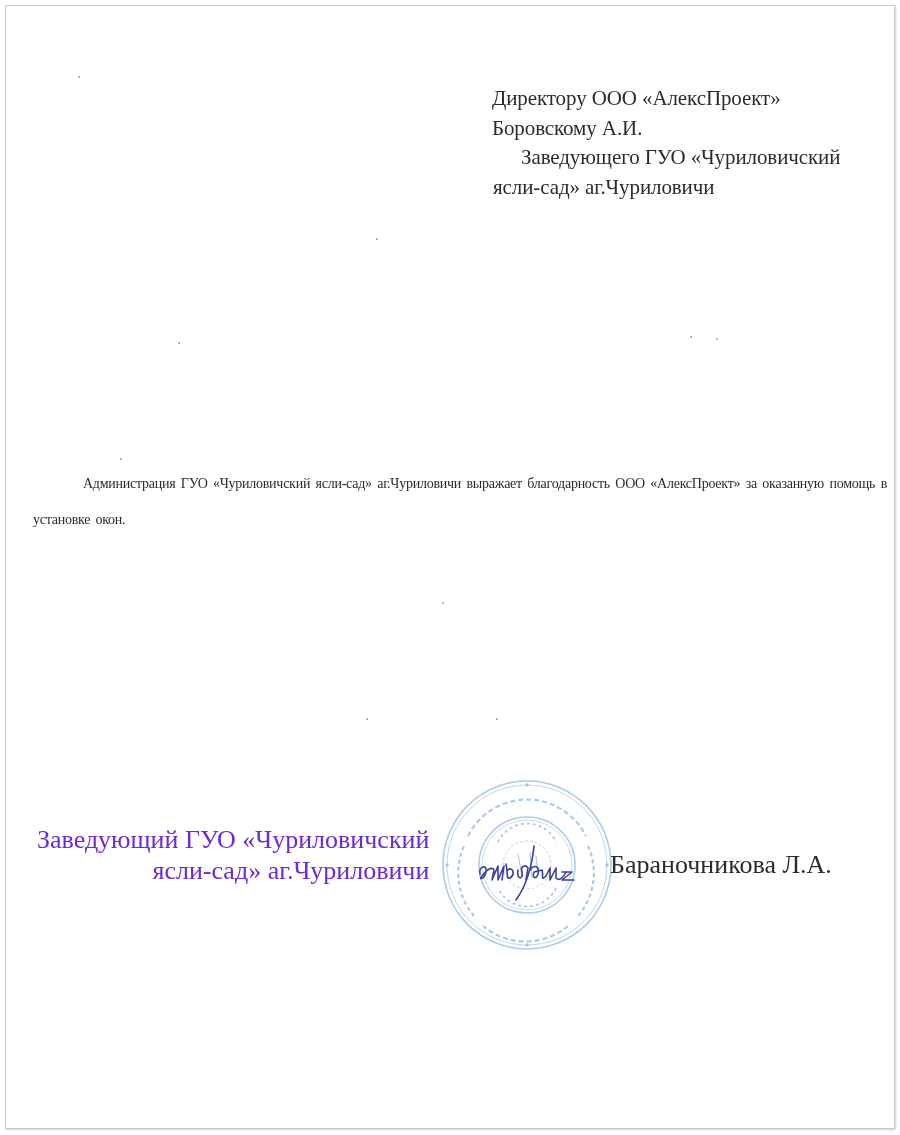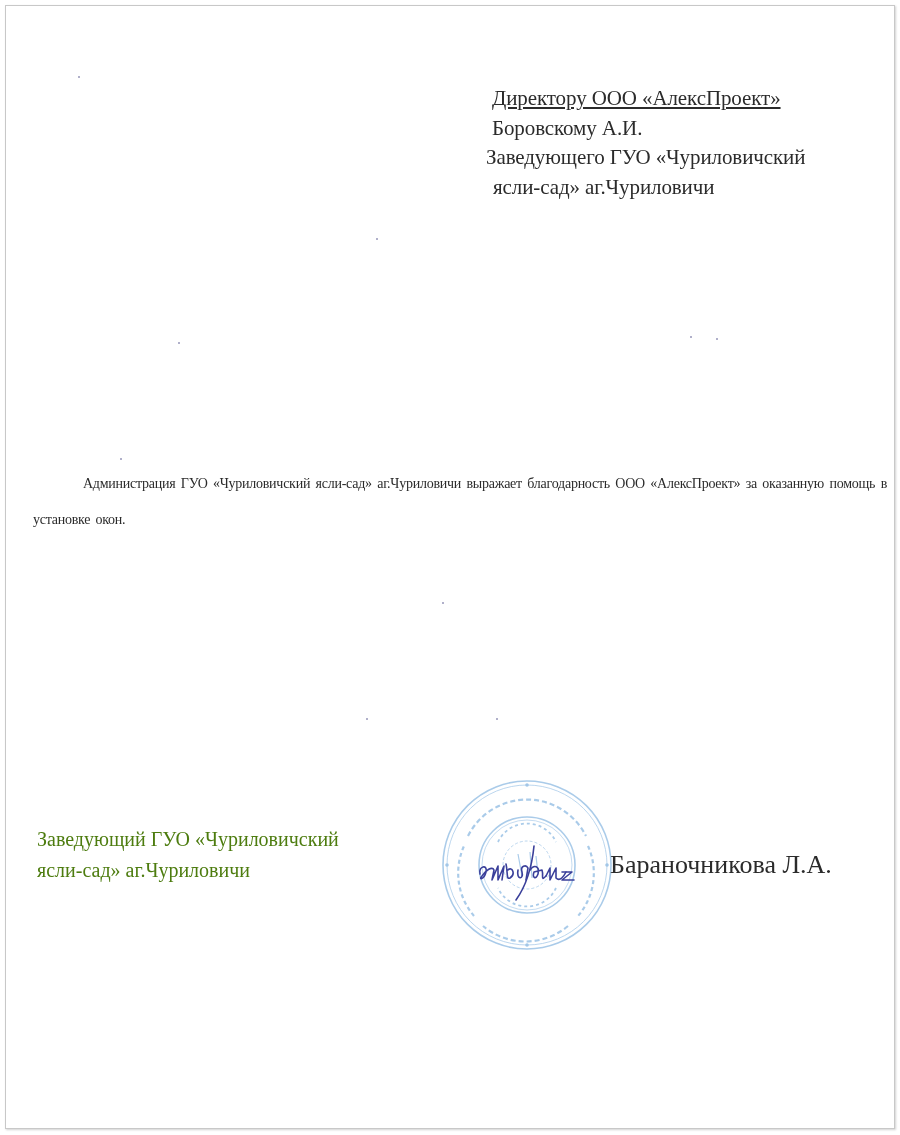--- a/index.html
+++ b/index.html
@@ -31,23 +31,23 @@
       top: 78px;
       font-size: 21px;
       line-height: 29.5px;
       color: #2b2b2b;
     }
     .addressee .line {
       display: block;
       white-space: nowrap;
       letter-spacing: -0.1px;
     }
-    .addressee .line.l1 { padding-left: 8px; text-decoration: underline; }
+    .addressee .line.l1 { padding-left: 8px; }
     .addressee .line.l2 { padding-left: 8px; }
-    .addressee .line.l3 { padding-left: 2px; }
+    .addressee .line.l3 { padding-left: 2px; margin-left: 35px; }
     .addressee .line.l4 { padding-left: 9px; }
     .addressee .line.l5 { padding-left: 8px; }
 
     .body-text {
       position: absolute;
       left: 27px;
       top: 460px;
       width: 854px;
       font-size: 14px;
       line-height: 36px;
@@ -56,23 +56,24 @@
       text-indent: 50px;
       color: #2b2b2b;
       letter-spacing: -0.25px;
       word-spacing: 2px;
     }
 
     .sign-left {
       position: absolute;
       left: 31px;
       top: 818px;
-      font-size: 20px;
+      font-size: 26px;
       line-height: 31px;
-      color: #4d7c0f;
+      color: #6d28d9;
+      text-align: right;
     }
     .sign-left .line { display: block; white-space: nowrap; }
 
     .sign-name {
       position: absolute;
       left: 604px;
       top: 846px;
       font-size: 26px;
       line-height: 26px;
       color: #2b2b2b;

